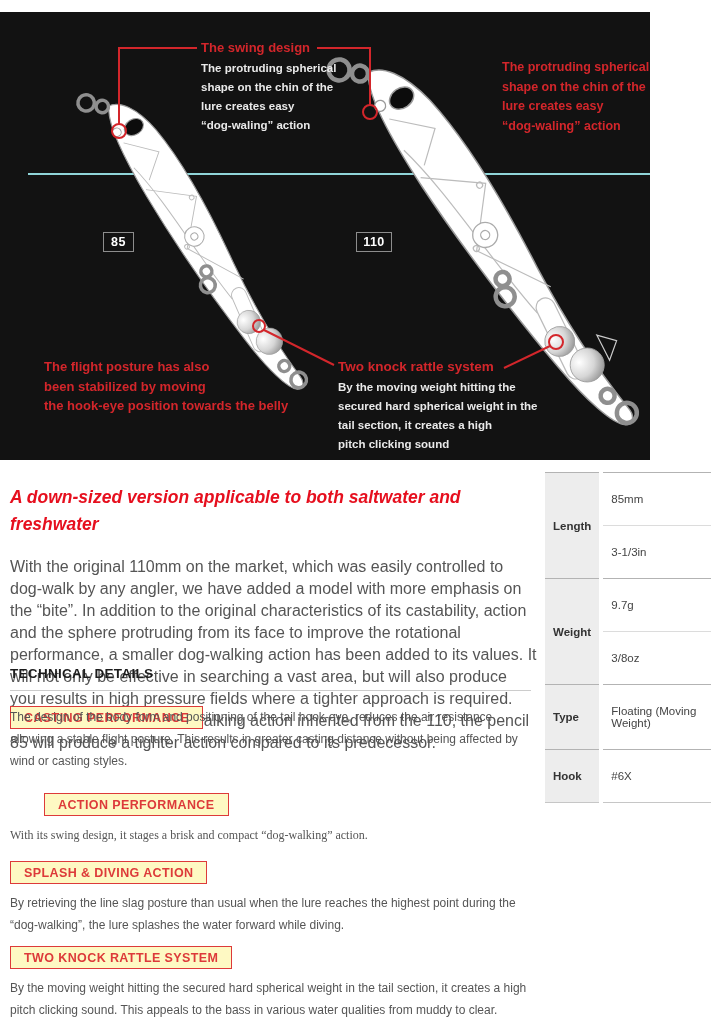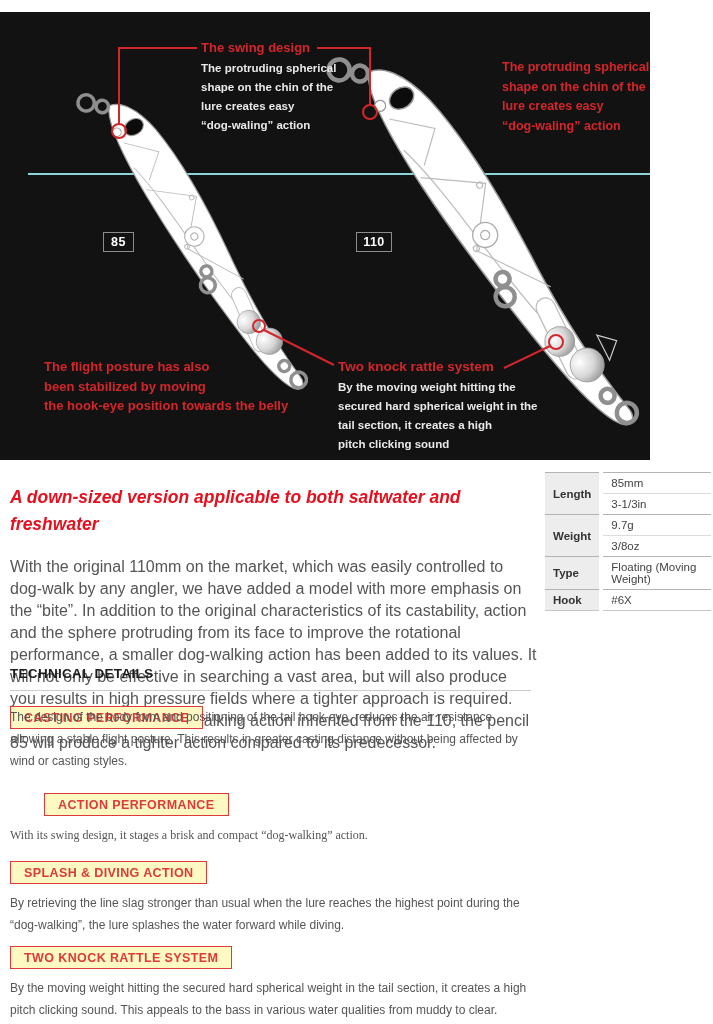--- a/index.html
+++ b/index.html
@@ -64,21 +64,21 @@
   .sec3-label { top:861px; }  .sec3-body { top:892px; }
   .sec4-label { top:946px; }  .sec4-body { top:977px; }
 
   
   .spec-table {
     position:absolute; left:545px; top:472px; width:166px;
     border-collapse:collapse;
     border-top:1px solid #b3b3b3; border-bottom:1px solid #c6c6c6;
     font-size:11.5px; color:#444;
   }
-  .spec-table td { padding:4px 8px; vertical-align:middle; }
+  .spec-table td { padding:20px 8px; vertical-align:middle; }
   .spec-table td.lbl {
     background:#ededed; color:#333; font-weight:bold; width:48px;
     border-right:4px solid #fff;
   }
   .spec-table tr.grp td { border-top:1px solid #b3b3b3; }
   .spec-table tr.sub td { border-top:1px solid #dcdcdc; }
 </style>
 </head>
 <body>
 
@@ -175,21 +175,21 @@
 <div class="tech-heading">TECHNICAL DETAILS</div>
 <div class="tech-rule"></div>
 
 <div class="sec-label sec1-label">CASTING PERFORMANCE</div>
 <div class="sec-body sec1-body">The design of the body form and positioning of the tail hook-eye, reduces the air resistance allowing a stable flight posture. This results in greater casting distance without being affected by wind or casting styles.</div>
 
 <div class="sec-label sec2-label">ACTION PERFORMANCE</div>
 <div class="sec-body sec2-body">With its swing design, it stages a brisk and compact “dog-walking” action.</div>
 
 <div class="sec-label sec3-label">SPLASH &amp; DIVING ACTION</div>
-<div class="sec-body sec3-body">By retrieving the line slag stronger than usual when the lure reaches the highest point during the “dog-walking”, the lure splashes the water forward while diving.</div>
+<div class="sec-body sec3-body">By retrieving the line slag posture than usual when the lure reaches the highest point during the “dog-walking”, the lure splashes the water forward while diving.</div>
 
 <div class="sec-label sec4-label">TWO KNOCK RATTLE SYSTEM</div>
 <div class="sec-body sec4-body">By the moving weight hitting the secured hard spherical weight in the tail section, it creates a high pitch clicking sound. This appeals to the bass in various water qualities from muddy to clear.</div>
 
 <table class="spec-table">
   <tbody>
     <tr>
       <td class="lbl" rowspan="2">Length</td>
       <td>85mm</td>
     </tr>

